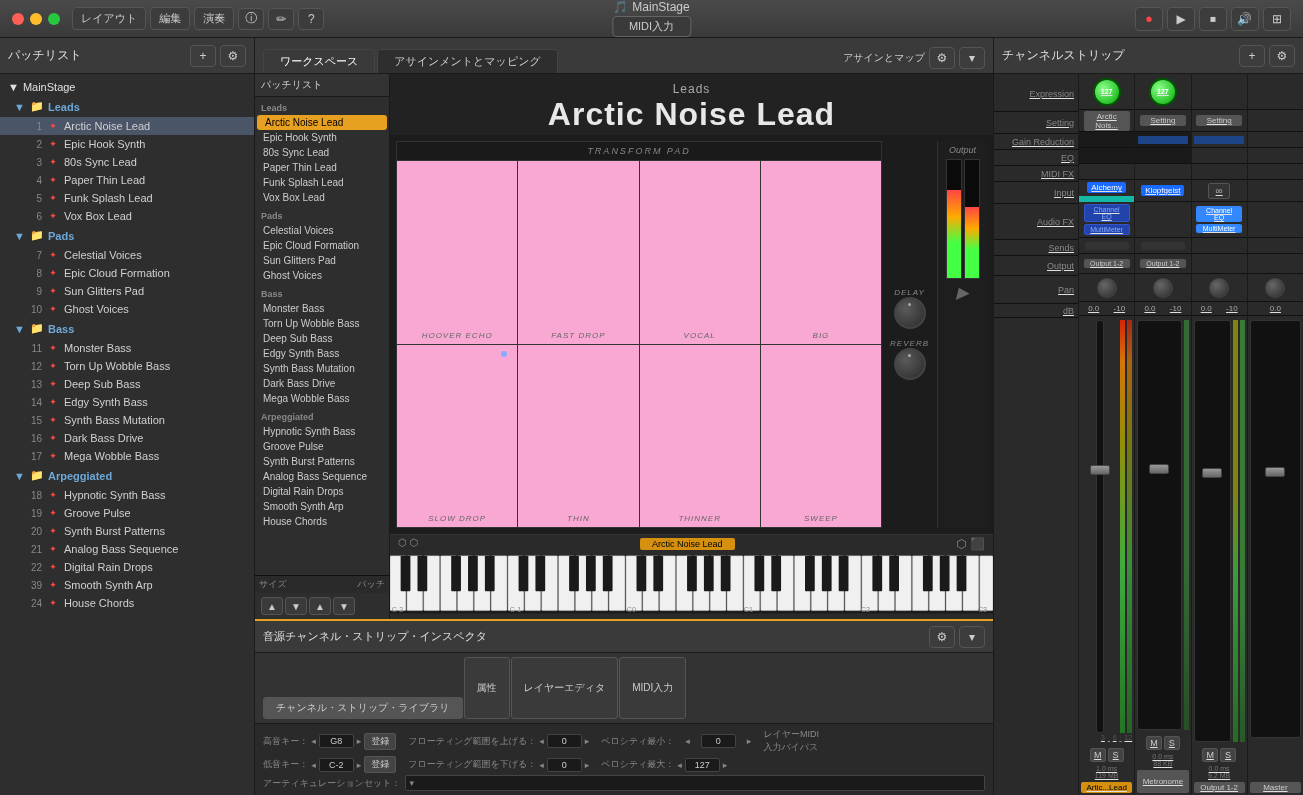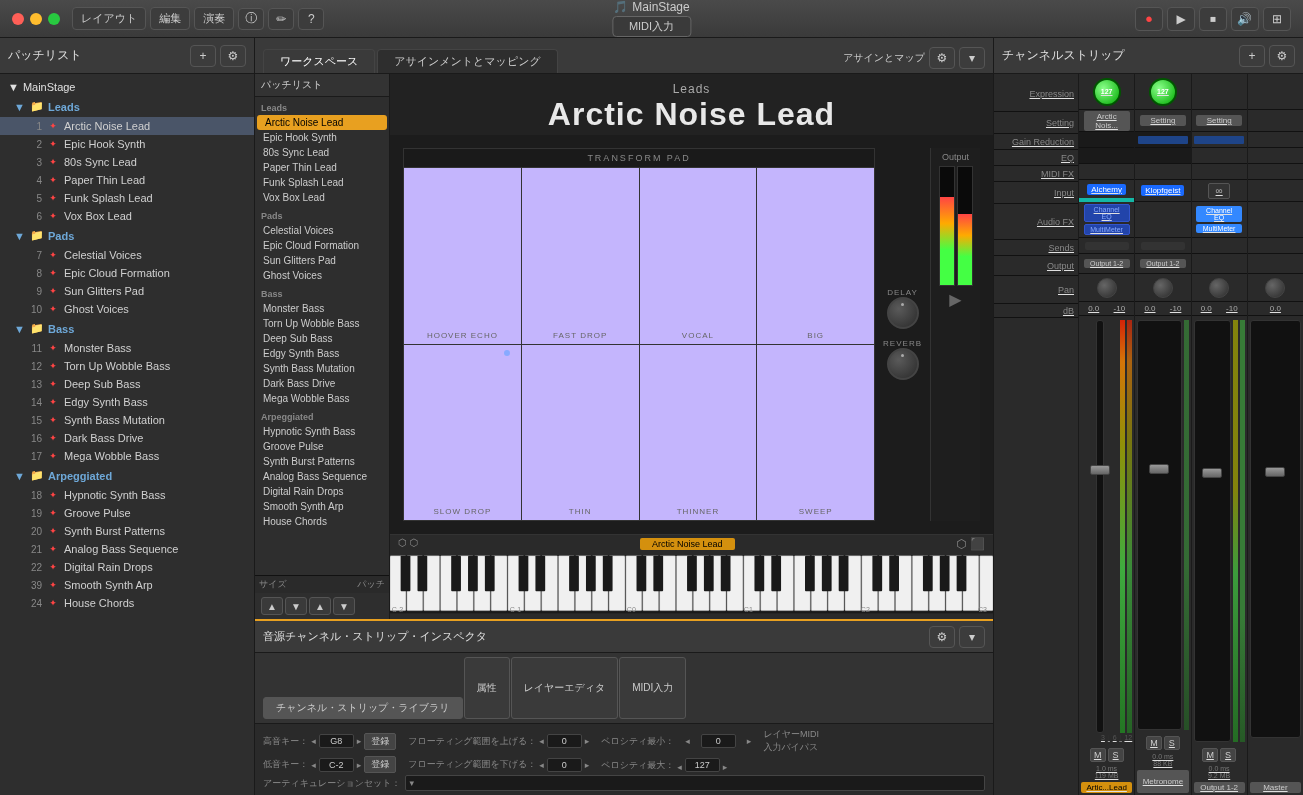--- a/index.html
+++ b/index.html
@@ -264,21 +264,21 @@
     }
     .transform-pad-label {
       text-align: center;
       font-size: 9px;
       color: #888;
       letter-spacing: 2px;
       padding: 4px;
       border-bottom: 1px solid #333;
     }
     .transform-cell {
-      background: #c4b5fd;
+      background: #f9a8d4;
       display: flex;
       align-items: flex-end;
       justify-content: center;
       padding-bottom: 4px;
       font-size: 8px;
       color: #666;
       letter-spacing: 1px;
       cursor: pointer;
     }
     .knob-label {
@@ -763,21 +763,21 @@
               <div class="scroll-arrow-btn">▼</div>
             </div>
           </div>
 
           <div style="flex:1; display:flex; flex-direction:column; background:#1c1c1c; overflow:hidden;">
             <div class="plugin-header">
               <div class="plugin-category">Leads</div>
               <div class="plugin-name">Arctic Noise Lead</div>
             </div>
 
-            <div style="display:flex; flex:1; margin:13px; gap:4px; overflow:hidden;">
+            <div style="display:flex; flex:1; margin:6px; gap:4px; overflow:hidden;font-style:italic;">
               <div style="flex:1; background:#1a1a1a; border:1px solid #333; position:relative; display:flex; flex-direction:column;">
                 <div class="transform-pad-label">TRANSFORM PAD</div>
                 <div style="display:grid; grid-template-columns:1fr 1fr 1fr 1fr; grid-template-rows:1fr 1fr; flex:1; gap:1px; background:#333;">
                   <div class="transform-cell">
                       <span>HOOVER ECHO</span>
                     </div>
                   <div class="transform-cell">
                       <span>FAST DROP</span>
                     </div>
                   <div class="transform-cell">
@@ -975,21 +975,21 @@
                 <span class="ctrl-value">C-2</span>
                 <span style="font-size:9px; color:#888;">▸</span>
                 <button class="ctrl-btn">登録</button>
               </div>
               <div style="display:flex; align-items:center; gap:3px;">
                 <span style="font-size:9px; color:#888;">フローティング範囲を下げる：</span>
                 <span style="font-size:9px; color:#888;">◂</span>
                 <span class="ctrl-value">0</span>
                 <span style="font-size:9px; color:#888;">▸</span>
               </div>
-              <div style="display:flex; align-items:flex-end; gap:3px;">
+              <div style="display:flex; align-items:center; gap:3px;">
                 <span style="font-size:9px; color:#888;">ベロシティ最大：</span>
                 <span style="font-size:9px; color:#888;">◂</span>
                 <span class="ctrl-value">127</span>
                 <span style="font-size:9px; color:#888;">▸</span>
               </div>
             </div>
             <div style="display:flex; align-items:center; gap:4px; margin-top:2px;">
               <span style="font-size:9px; color:#888;">アーティキュレーションセット：</span>
               <div style="flex:1; height:16px; background:#1a1a1a; border:1px solid #444; border-radius:2px; display:flex; align-items:center; padding:0 4px;">
                 <span style="font-size:9px; color:#888;">▾</span>
@@ -1065,21 +1065,21 @@
                 <div class="expression-knob">
                   <span style="font-size:7px;">127</span>
                 </div>
               </div>
               <div style="height:22px; display:flex; align-items:center; justify-content:center; padding:2px; border-bottom:1px solid #111;">
                 <button class="strip-button-gray" style="font-size:8px; width:90%;">Arctic Nois...</button>
               </div>
               <div style="height:16px; border-bottom:1px solid #111; background:#1a1a1a;"></div>
               <div style="height:16px; border-bottom:1px solid #111; background:#1a1a1a;"></div>
               <div style="height:16px; border-bottom:1px solid #111;"></div>
-              <div style="height:22px; display:flex; align-items:center; justify-content:center; padding:2px; border-bottom:4px solid #14b8a6;">
+              <div style="height:22px; display:flex; align-items:flex-start; justify-content:center; padding:2px; border-bottom:6px solid #14b8a6;">
                 <button class="strip-button">Alchemy</button>
               </div>
               <div style="height:36px; display:flex; flex-direction:column; align-items:center; justify-content:center; padding:2px; border-bottom:1px solid #111; gap:2px;">
                 <button class="channel-eq-btn" style="width:90%; font-size:7px;">Channel EQ</button>
                 <button class="channel-eq-btn" style="width:90%; font-size:7px;">MultiMeter</button>
               </div>
               <div style="height:16px; border-bottom:1px solid #111;">
                 <div style="height:8px; margin:4px auto; width:80%; background:#333; border-radius:2px;"></div>
               </div>
               <div style="height:20px; display:flex; align-items:center; justify-content:center; padding:2px; border-bottom:1px solid #111;">

